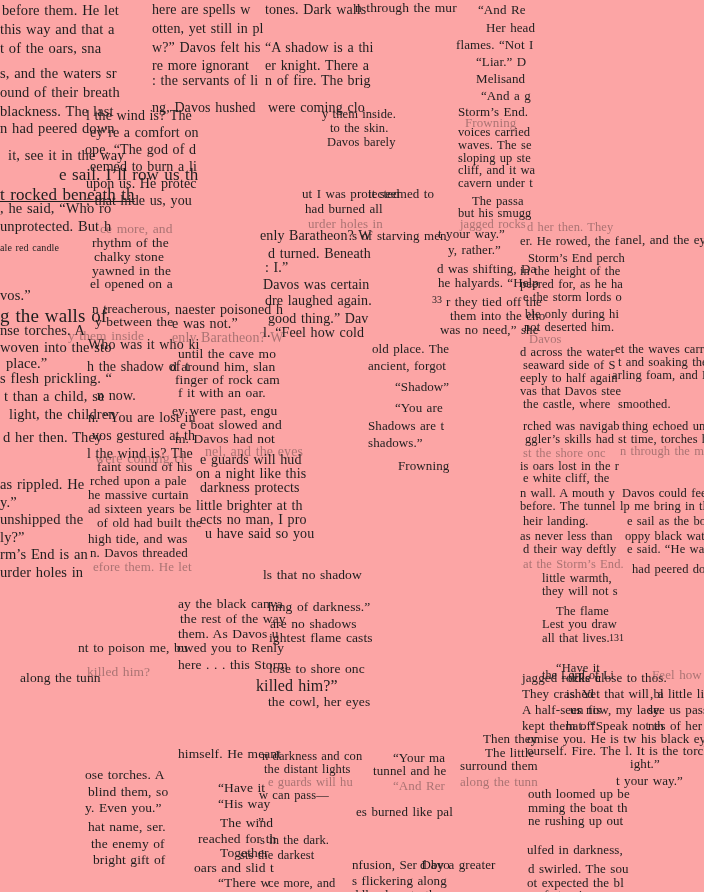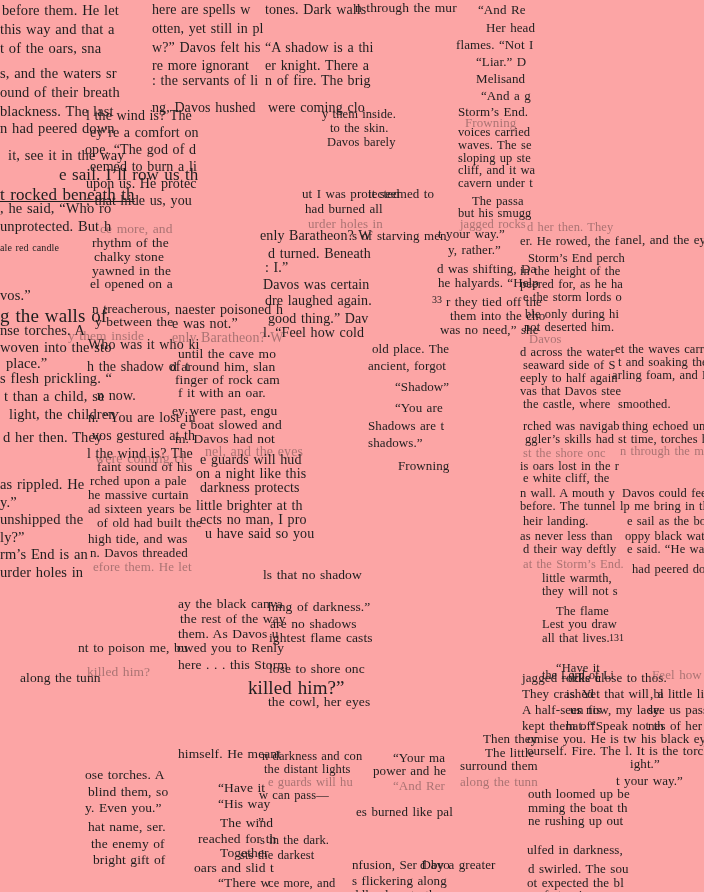--- a/index.html
+++ b/index.html
@@ -283,21 +283,21 @@
       <div class="ln" style="left: 263px; top: 568px; font-size: 13.5px;">ls that no shadow</div>
       <div class="ln" style="left: 178px; top: 597px; font-size: 13.5px;">ay the black canva</div>
       <div class="ln" style="left: 268px; top: 600px; font-size: 13.5px;">hing of darkness.”</div>
       <div class="ln" style="left: 180px; top: 612px; font-size: 13.5px;">the rest of the way</div>
       <div class="ln" style="left: 270px; top: 617px; font-size: 13.5px;">are no shadows</div>
       <div class="ln" style="left: 178px; top: 627px; font-size: 13.5px;">them. As Davos u</div>
       <div class="ln" style="left: 269px; top: 631px; font-size: 13.5px;">ightest flame casts</div>
       <div class="ln" style="left: 177px; top: 641px; font-size: 13.5px;">owed you to Renly</div>
       <div class="ln" style="left: 178px; top: 658px; font-size: 13.5px;">here . . . this Storm</div>
       <div class="ln" style="left: 269px; top: 662px; font-size: 13.5px;">lose to shore onc</div>
-      <div class="ln" style="left: 248px; top: 678px; font-size: 19px;">killed him?”</div>
+      <div class="ln" style="left: 256px; top: 678px; font-size: 16px;">killed him?”</div>
       <div class="ln" style="left: 268px; top: 695px; font-size: 13.5px;">the cowl, her eyes</div>
     </div>
     <div class="frag">
       <div class="ln" style="left: 178px; top: 747px; font-size: 13.5px;">himself. He meant</div>
       <div class="ln" style="left: 218px; top: 781px; font-size: 13.5px;">“Have it</div>
       <div class="ln" style="left: 218px; top: 797px; font-size: 13.5px;">“His way</div>
       <div class="ln" style="left: 220px; top: 816px; font-size: 13.5px;">The wind</div>
       <div class="ln" style="left: 258px; top: 815px; font-size: 13.5px;">”</div>
       <div class="ln" style="left: 198px; top: 832px; font-size: 13.5px;">reached for th</div>
       <div class="ln" style="left: 220px; top: 846px; font-size: 13.5px;">Together</div>
@@ -322,21 +322,21 @@
       <div class="ln" style="left: 93px; top: 853px; font-size: 13.5px;">bright gift of</div>
     </div>
     <div class="frag">
       <div class="ln" style="left: 483px; top: 732px; font-size: 13px;">Then they</div>
       <div class="ln" style="left: 527px; top: 732px; font-size: 13px;">omise you. He is tw his black eye up</div>
       <div class="ln" style="left: 485px; top: 746px; font-size: 13px;">The little</div>
       <div class="ln" style="left: 527px; top: 744px; font-size: 13px;">ourself. Fire. The l. It is the torches t</div>
       <div class="ln" style="left: 393px; top: 751px; font-size: 13px;">“Your ma</div>
       <div class="ln" style="left: 460px; top: 759px; font-size: 13px;">surround them</div>
       <div class="ln" style="left: 630px; top: 757px; font-size: 13px;">ight.”</div>
-      <div class="ln" style="left: 373px; top: 764px; font-size: 13px;">power and he</div>
+      <div class="ln" style="left: 373px; top: 764px; font-size: 13px;">tunnel and he</div>
       <div class="ln faded" style="left: 460px; top: 775px; font-size: 13px;">along the tunn</div>
       <div class="ln" style="left: 616px; top: 774px; font-size: 13px;">t your way.”</div>
       <div class="ln faded" style="left: 393px; top: 779px; font-size: 13px;">“And Rer</div>
       <div class="ln" style="left: 528px; top: 787px; font-size: 13px;">outh loomed up be</div>
       <div class="ln" style="left: 528px; top: 801px; font-size: 13px;">mming the boat th</div>
       <div class="ln" style="left: 356px; top: 805px; font-size: 13px;">es burned like pal</div>
       <div class="ln" style="left: 528px; top: 814px; font-size: 13px;">ne rushing up out</div>
       <div class="ln" style="left: 527px; top: 843px; font-size: 13px;">ulfed in darkness,</div>
       <div class="ln" style="left: 352px; top: 858px; font-size: 13px;">nfusion, Ser Davo</div>
       <div class="ln" style="left: 420px; top: 858px; font-size: 13px;">d by a greater</div>

